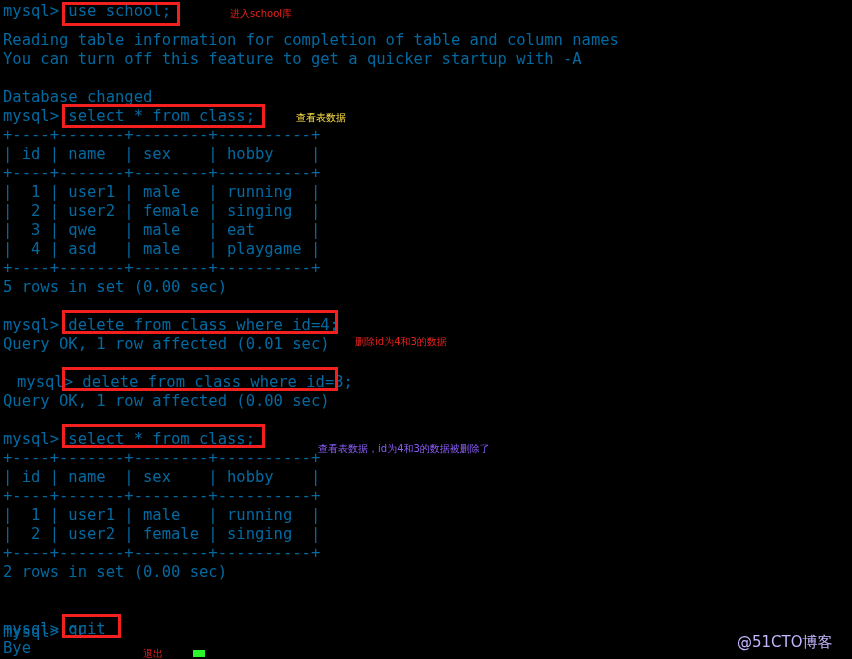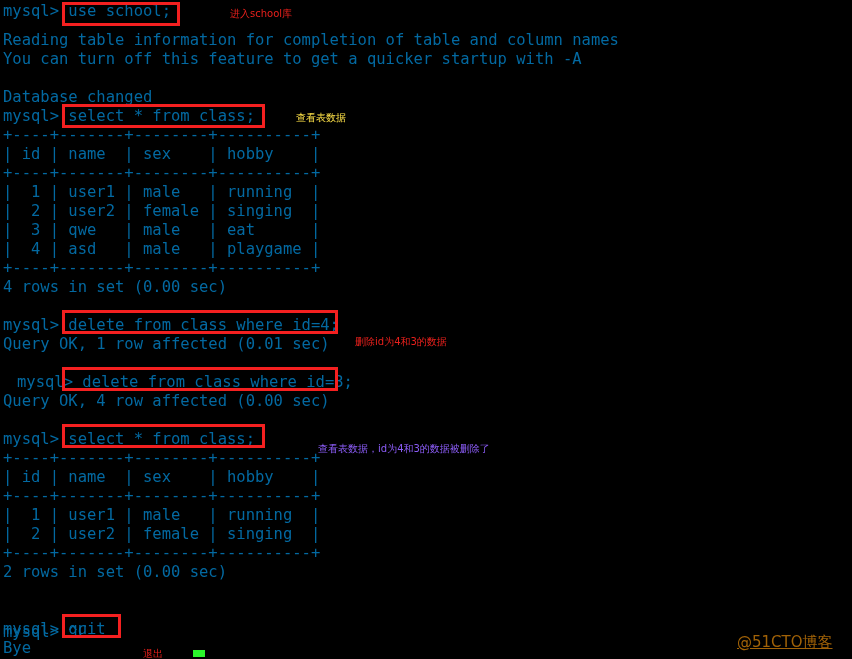--- a/index.html
+++ b/index.html
@@ -59,25 +59,24 @@
 
   
   #cursor {
     position: absolute;
     background: #2bf52b;
   }
 
   
   #watermark {
     position: absolute;
-    color: #a16207;
+    color: #c4b5fd;
     font-family: "DejaVu Sans", sans-serif;
     font-size: 15px;
     white-space: pre;
-    text-decoration: underline;
   }
 </style>
 </head>
 <body>
 
 <div id="terminal" style="background: rgb(0, 0, 0);">
   <div id="lines-container">
       <div class="line" style="top: 2px;">mysql&gt; use school;</div>
       <div class="line" style="top: 31px;">Reading table information for completion of table and column names</div>
       <div class="line" style="top: 50px;">You can turn off this feature to get a quicker startup with -A</div>
@@ -85,27 +84,27 @@
       <div class="line" style="top: 88px;">Database changed</div>
       <div class="line" style="top: 107px;">mysql&gt; select * from class;</div>
       <div class="line" style="top: 126px;">+----+-------+--------+----------+</div>
       <div class="line" style="top: 145px;">| id | name  | sex    | hobby    |</div>
       <div class="line" style="top: 164px;">+----+-------+--------+----------+</div>
       <div class="line" style="top: 183px;">|  1 | user1 | male   | running  |</div>
       <div class="line" style="top: 202px;">|  2 | user2 | female | singing  |</div>
       <div class="line" style="top: 221px;">|  3 | qwe   | male   | eat      |</div>
       <div class="line" style="top: 240px;">|  4 | asd   | male   | playgame |</div>
       <div class="line" style="top: 259px;">+----+-------+--------+----------+</div>
-      <div class="line" style="top: 278px;">4 rows in set (0.00 sec)</div>
+      <div class="line" style="top: 278px;">5 rows in set (0.00 sec)</div>
       <div class="line" style="top: 297px;"></div>
       <div class="line" style="top: 316px;">mysql&gt; delete from class where id=4;</div>
       <div class="line" style="top: 335px;">Query OK, 1 row affected (0.01 sec)</div>
       <div class="line" style="top: 354px;"></div>
       <div class="line" style="top: 373px; padding-left: 14px;">mysql&gt; delete from class where id=3;</div>
-      <div class="line" style="top: 392px;">Query OK, 4 row affected (0.00 sec)</div>
+      <div class="line" style="top: 392px;">Query OK, 1 row affected (0.00 sec)</div>
       <div class="line" style="top: 411px;"></div>
       <div class="line" style="top: 430px;">mysql&gt; select * from class;</div>
       <div class="line" style="top: 449px;">+----+-------+--------+----------+</div>
       <div class="line" style="top: 468px;">| id | name  | sex    | hobby    |</div>
       <div class="line" style="top: 487px;">+----+-------+--------+----------+</div>
       <div class="line" style="top: 506px;">|  1 | user1 | male   | running  |</div>
       <div class="line" style="top: 525px;">|  2 | user2 | female | singing  |</div>
       <div class="line" style="top: 544px;">+----+-------+--------+----------+</div>
       <div class="line" style="top: 563px;">2 rows in set (0.00 sec)</div>
       <div class="line" style="top: 582px;"></div>

